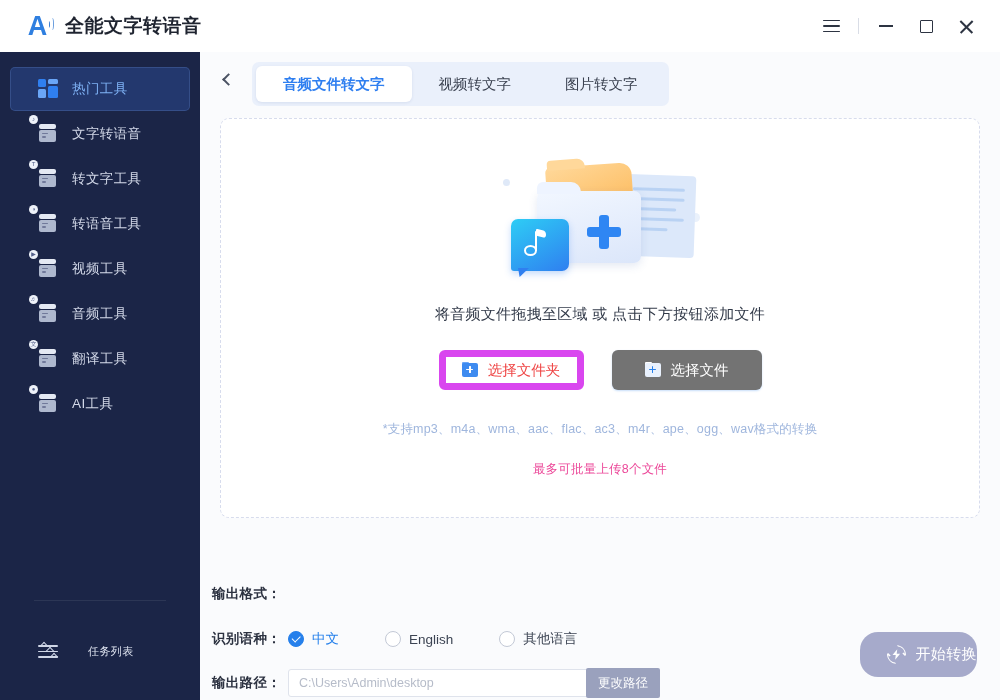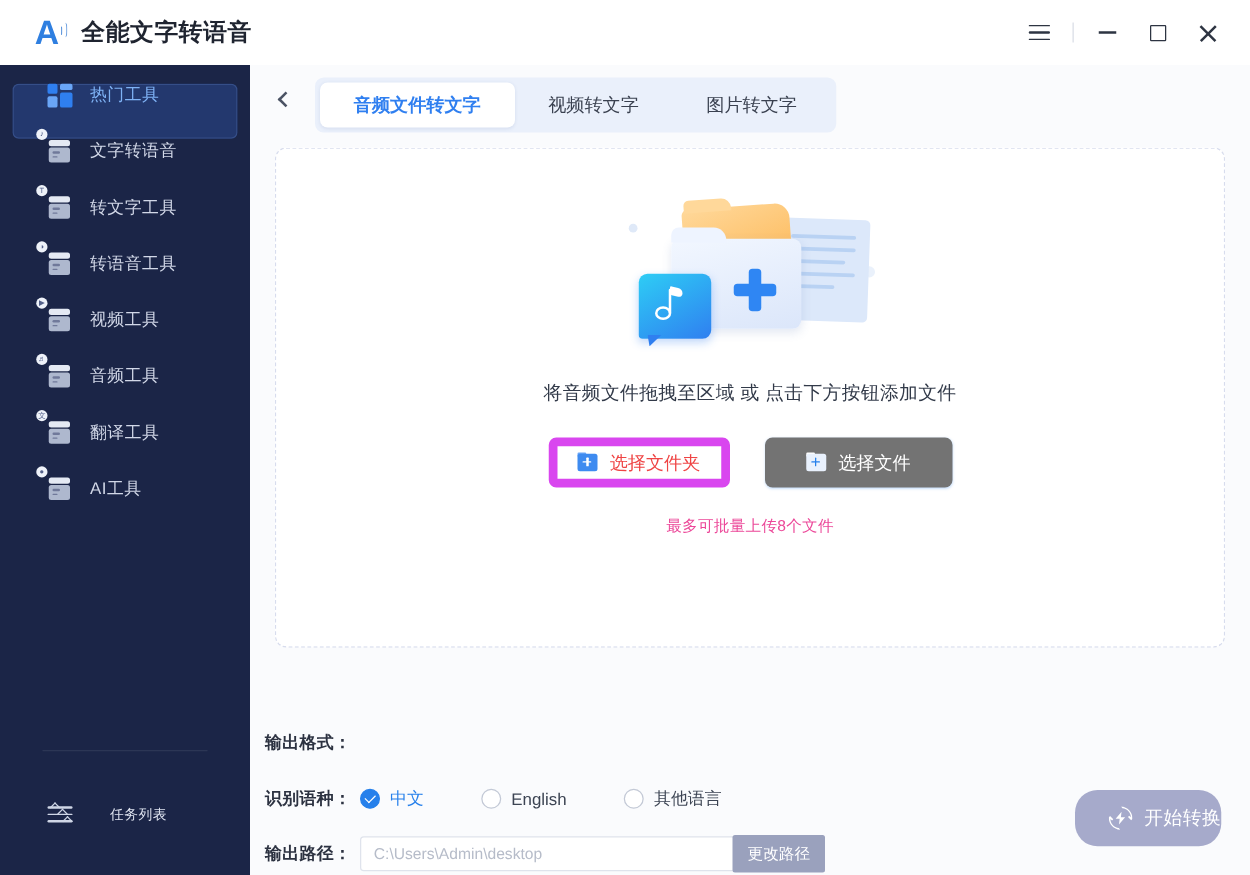--- a/index.html
+++ b/index.html
@@ -79,21 +79,21 @@
 
   
   .sidebar {
     position: absolute; left: 0; top: 52px;
     width: 200px; height: 648px;
     background: #1b2547;
   }
   .nav { padding-top: 14px; }
   .nav-item {
     height: 44px; margin: 1px 10px;
-    display: flex; 
+    display: flex; align-items: center;
     border-radius: 5px; cursor: pointer;
     padding-left: 28px;
   }
   .nav-item.active {
     background: #23386e;
     box-shadow: inset 0 0 0 1px rgba(120,160,230,.22);
   }
   .nav-label {
     margin-left: 13px; font-size: 13.5px; color: #d2d8e8;
     letter-spacing: .4px;
@@ -581,20 +581,21 @@
           <span class="ic-filefold">
             <span class="tab2"></span>
               <span class="body"></span>
             <span class="plus-h"></span>
               <span class="plus-v"></span>
           </span>
           <span>选择文件</span>
         </div>
       </div>
 
+      <div class="fmt-hint">*支持mp3、m4a、wma、aac、flac、ac3、m4r、ape、ogg、wav格式的转换</div>
       <div class="limit-hint">最多可批量上传8个文件</div>
     </div>
 
     <div class="opt-row r1">
       <span class="opt-label">输出格式：</span>
     </div>
 
     <div class="opt-row r2">
       <span class="opt-label">识别语种：</span>
       <span class="radio-grp">

